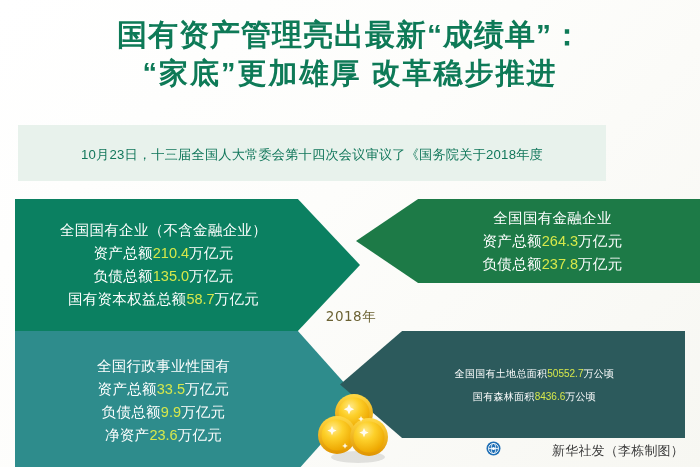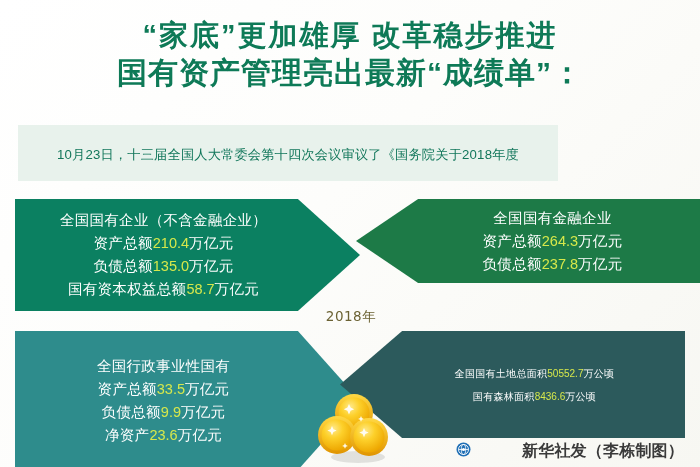--- a/index.html
+++ b/index.html
@@ -41,21 +41,21 @@
   .title-line.l2 {
     font-size: 29px;
     letter-spacing: 2px;
   }
 
   
   .subtitle-band {
     position: absolute;
     left: 18px;
     top: 125px;
-    width: 540px;
+    width: 588px;
     height: 56px;
     background: #e8f2ec;
     display: flex;
     flex-direction: column;
     align-items: center;
     justify-content: center;
     padding: 2px 0 0 0;
     box-sizing: border-box;
   }
   .subtitle-line {
@@ -94,21 +94,21 @@
   
   .arrow-right {
     clip-path: polygon(0 0, 82% 0, 100% 50%, 82% 100%, 0 100%);
   }
   
   .arrow-left {
     clip-path: polygon(18% 0, 100% 0, 100% 100%, 18% 100%, 0 50%);
   }
 
   #panel-tl {
-    left: 15px;  top: 199px;  width: 345px; height: 112px;
+    left: 15px;  top: 199px;  width: 345px; height: 132px;
     background: #0b8061;
     padding-right: 48px;
   }
   #panel-tr {
     left: 356px; top: 199px;  width: 345px; height: 84px;
     background: #1d7a47;
     padding-left: 48px;
   }
   #panel-bl {
     left: 15px;  top: 331px;  width: 345px; height: 139px;
@@ -148,36 +148,36 @@
   .footer {
     position: absolute;
     right: 16px;
     top: 441px;
     display: flex;
     align-items: center;
     gap: 4px;
   }
   .footer-text {
     color: #3a3a3a;
-    font-size: 16px;
-    font-weight: bold;
+    font-size: 13px;
+    font-weight: normal;
     letter-spacing: 0.2px;
     white-space: nowrap;
     margin-left: 47px;
   }
   .xinhua-logo { display: block; }
 </style>
 </head>
 <body>
 
 <div id="infographic">
 
   <div class="title-block">
+    <div class="title-line l1">国有资产管理亮出最新“成绩单”：</div>
     <div class="title-line l2">“家底”更加雄厚  改革稳步推进</div>
-    <div class="title-line l1">国有资产管理亮出最新“成绩单”：</div>
   </div>
 
   <div class="subtitle-band">
     <div class="subtitle-line">10月23日，十三届全国人大常委会第十四次会议审议了《国务院关于2018年度</div>
   </div>
 
   <div class="panel arrow-right" id="panel-tl">
     <div class="line head">全国国有企业（不含金融企业）</div>
     <div class="line">
       <span>资产总额</span><span class="num">210.4</span><span>万亿元</span>

